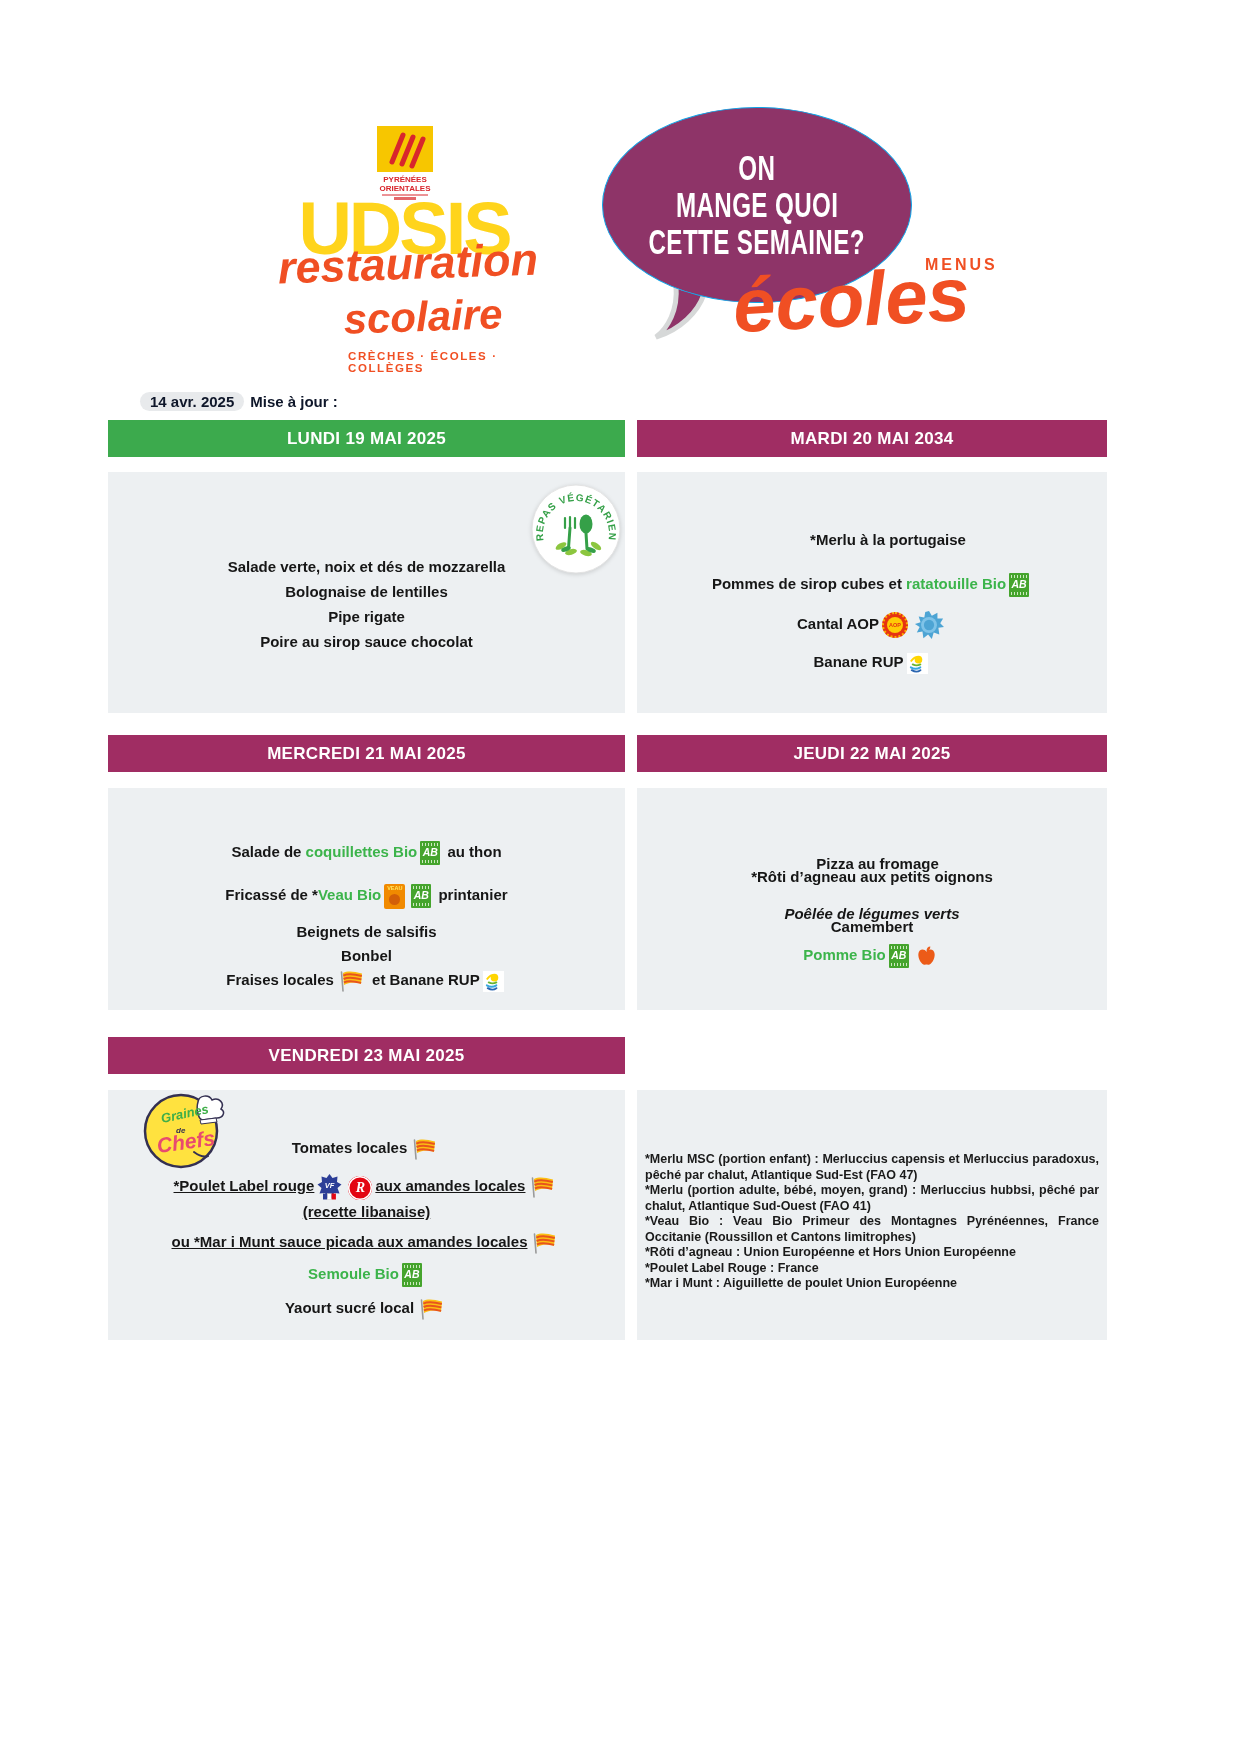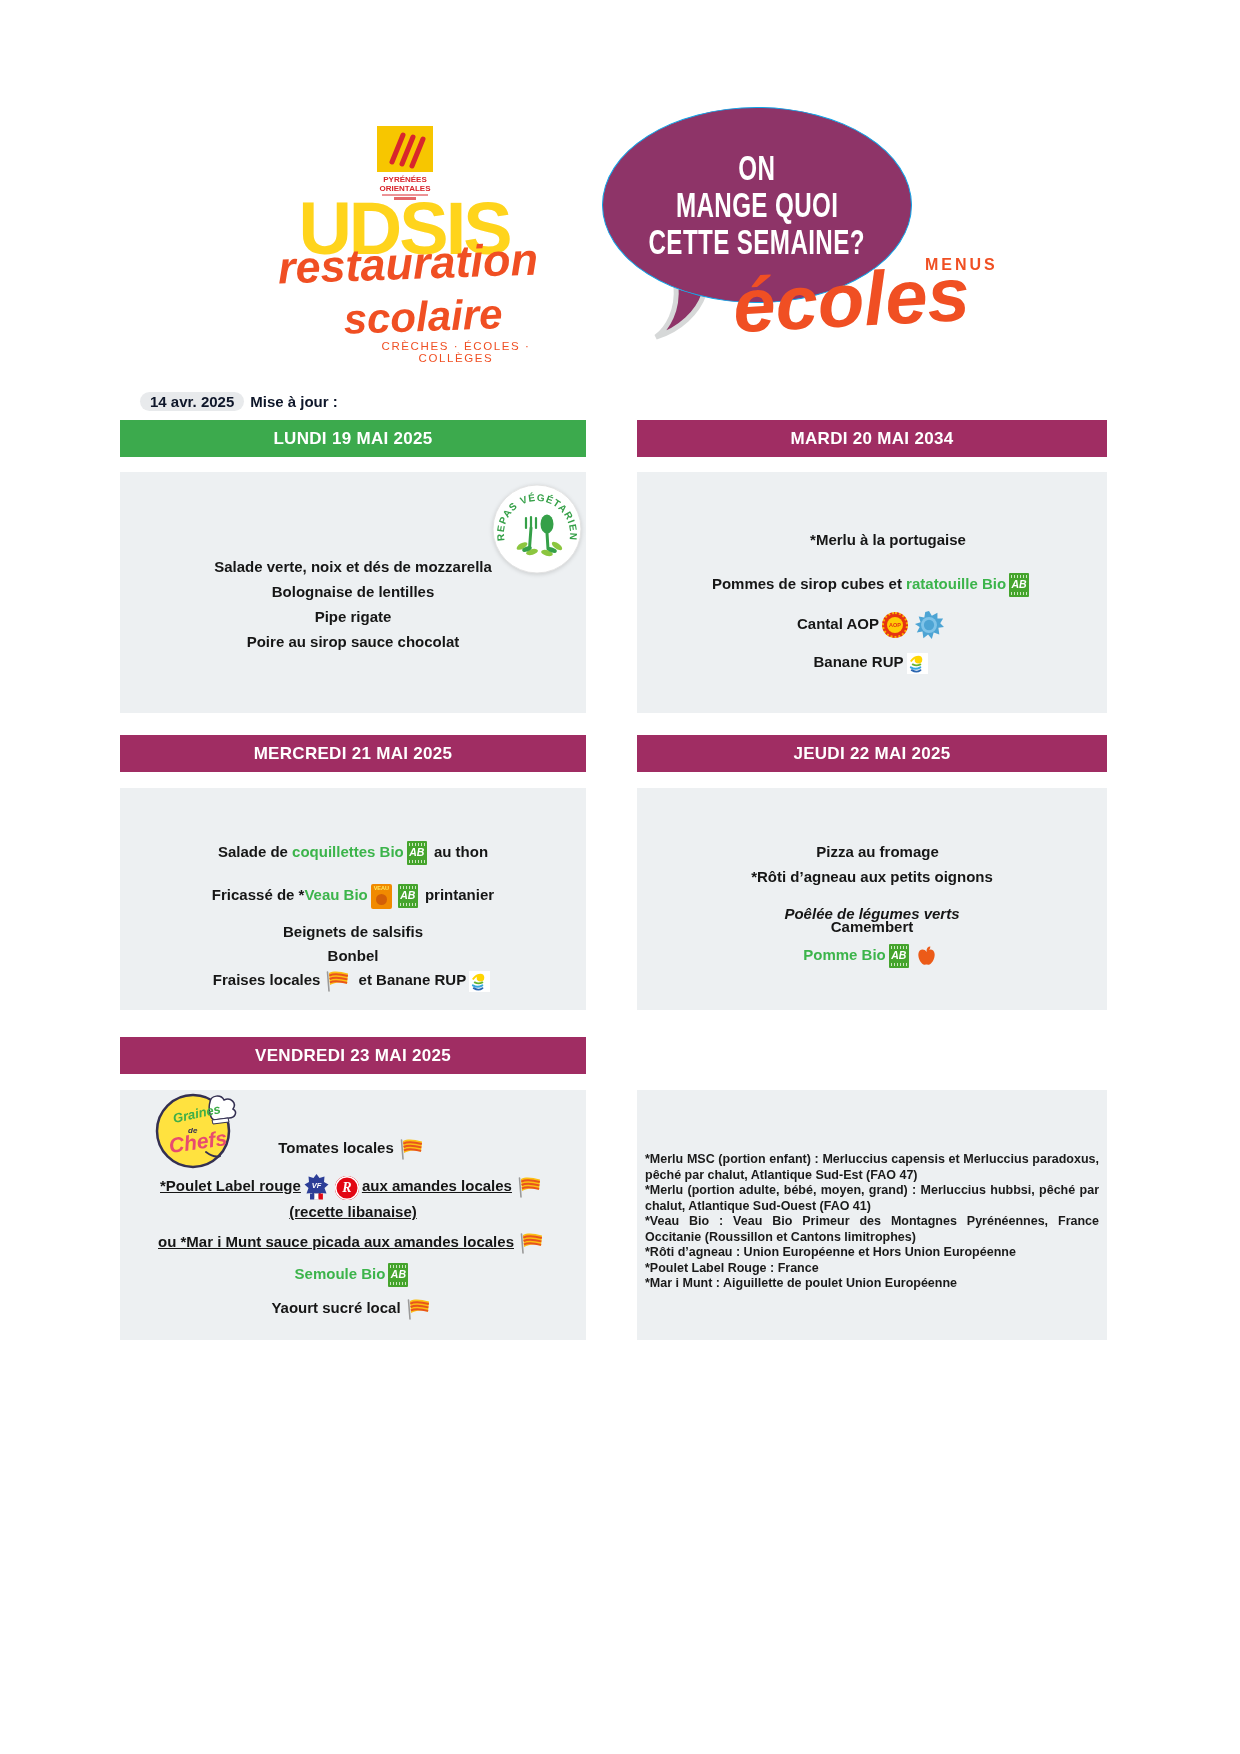--- a/index.html
+++ b/index.html
@@ -6,22 +6,22 @@
   .page{position:relative;width:1240px;height:1754px;background:#ffffff;
         font-family:"Liberation Sans",sans-serif;overflow:hidden;}
 
   
   .dept-logo{position:absolute;left:374px;top:126px;width:62px;height:76px;}
   .udsis-title{position:absolute;left:248px;top:192px;width:312px;text-align:center;
         font-size:74px;font-weight:900;color:#ffd41c;letter-spacing:-3px;line-height:1;}
   .brand-script{position:absolute;color:#f04f23;font-style:italic;font-weight:bold;line-height:1;}
   .script1{left:268px;top:241px;width:280px;text-align:center;font-size:45px;transform:rotate(-2deg);}
   .script2{left:328px;top:296px;width:190px;text-align:center;font-size:42px;transform:rotate(-2deg);}
-  .brand-tagline{position:absolute;left:348px;top:340px;width:216px;text-align:center;
-        font-size:11.5px;font-weight:normal;letter-spacing:1.6px;color:#f04f23;}
+  .brand-tagline{position:absolute;left:348px;top:350px;width:216px;
+        font-size:11.5px;font-weight:bold;letter-spacing:1.6px;color:#f04f23;}
 
   .bubble{position:absolute;left:602px;top:107px;width:310px;height:196px;background:#8e3468;
         border:1px solid #0ea5e9;border-radius:50%;box-sizing:border-box;z-index:2;
         display:flex;flex-direction:column;align-items:center;justify-content:center;gap:6px;}
   .bubble-line{color:#fff;font-weight:bold;font-size:31px;line-height:1.0;white-space:nowrap;
         transform:scale(0.78,1.12);letter-spacing:.5px;}
   .bubble-tail{position:absolute;left:648px;top:282px;z-index:1;}
   .menus-label{position:absolute;left:925px;top:256px;font-size:16px;font-weight:800;
         letter-spacing:3px;color:#f04f23;z-index:3;}
   .ecoles-label{position:absolute;left:733px;top:262px;font-size:76px;font-weight:bold;
@@ -29,21 +29,21 @@
 
   .update-row{position:absolute;left:140px;top:392px;font-size:15px;font-weight:bold;color:#0f172a;}
   .date-pill{display:inline-block;background:#e8eaec;border-radius:10px;padding:1px 10px;margin-right:6px;}
 
   
   .hdr{position:absolute;height:37px;line-height:37px;text-align:center;color:#fff;
         font-size:17px;font-weight:bold;letter-spacing:.3px;}
   .hdr-green{background:#3caa4d;}
   .hdr-magenta{background:#a02d63;}
   .hdr-gray{background:#b2b7b9;}
-  .col-l{left:120px;width:466px;}
+  .col-l{left:108px;width:517px;}
   .col-r{left:637px;width:470px;}
   .card{position:absolute;background:#edf0f2;}
   .r1h{top:420px;} .r1c{top:472px;height:241px;}
   .r2h{top:735px;} .r2c{top:788px;height:222px;}
   .r3h{top:1037px;} .r3c{top:1090px;height:250px;}
 
   .line{position:absolute;left:0;right:0;text-align:center;font-size:15px;font-weight:bold;
         color:#161616;line-height:24px;}
   .green-txt{color:#3cb44b;}
   .uline{text-decoration:underline;}
@@ -203,21 +203,21 @@
           <circle cx="12" cy="7" r="4" fill="#ffd500"></circle>
           <path d="M4 9 Q8 3 12 5" stroke="#ffd500" stroke-width="2" fill="none"></path>
           <path d="M6 12 q4 2 8 0" stroke="#69b42e" stroke-width="2" fill="none" stroke-linecap="round"></path>
           <path d="M4 15 q5 3 10 0" stroke="#37a7dd" stroke-width="2" fill="none" stroke-linecap="round"></path>
           <path d="M5 18 q5 3 9 0" stroke="#2b66b1" stroke-width="2" fill="none" stroke-linecap="round"></path>
         </svg>
     </div>
   </div>
 
   <div class="card col-r r2c">
-    <div class="line" style="top:52px;padding-left:11px;">Pizza au fromage</div>
+    <div class="line" style="top:64px;padding-left:11px;">Pizza au fromage</div>
     <div class="line" style="top:77px;">*Rôti d’agneau aux petits oignons</div>
     <div class="line" style="top:114px;font-style:italic;">Poêlée de légumes verts</div>
     <div class="line" style="top:127px;">Camembert</div>
     <div class="line" style="top:155px;">
       <span class="green-txt">Pomme Bio</span><span class="iic ic-ab"><i class="t"></i><b>AB</b><i class="b"></i></span><svg class="iic" width="23" height="23" viewBox="0 0 22 24">
           <path d="M11 7 C 8.5 3.5, 3 4, 2.5 9.5 C 2 15, 6.5 21.5, 9.5 20.5 C 10.5 20.2, 11.5 20.2, 12.5 20.5 C 15.5 21.5, 20 15, 19.5 9.5 C 19 4, 13.5 3.5, 11 7 Z" fill="#ec5b18"></path>
           <path d="M11 6.5 C 11 3.5, 12.5 1.5, 15 1.5 C 15 4.2, 13.5 6.5, 11 6.5 Z" fill="#ec5b18"></path>
         </svg>
     </div>
   </div>

